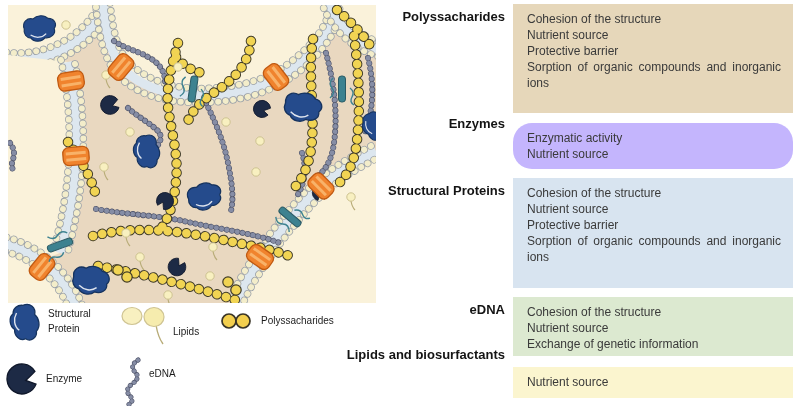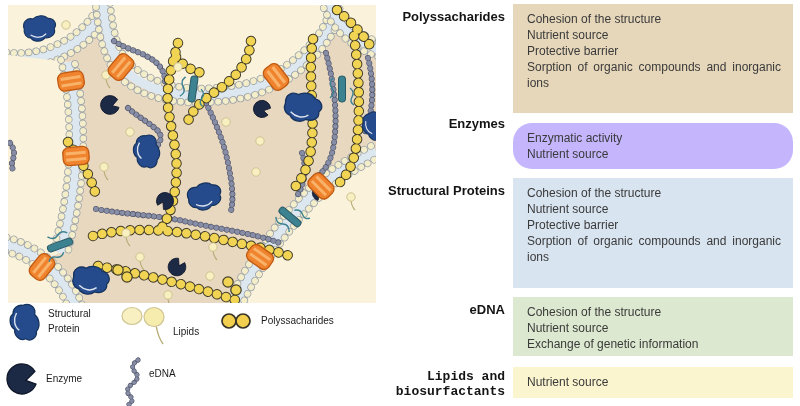--- a/index.html
+++ b/index.html
@@ -255,21 +255,21 @@
     <path d="M16,4 q-9,6 -3,12 q6,6 -3,12 q-8,6 -2,12 q5,5 -2,9" fill="none" stroke="#4d5268" stroke-width="5" stroke-linecap="round" stroke-dasharray="0.1 4.4"></path>
     <path d="M16,4 q-9,6 -3,12 q6,6 -3,12 q-8,6 -2,12 q5,5 -2,9" fill="none" stroke="#868da5" stroke-width="3.8" stroke-linecap="round" stroke-dasharray="0.1 4.4"></path>
   </svg>
   <div class="legend-label" style="margin-left:1px;margin-top:10px;">eDNA</div>
 </div>
 
 <div class="row-label" style="top:9px;">Polyssacharides</div>
 <div class="row-label" style="top:116px;">Enzymes</div>
 <div class="row-label" style="top:183px;text-align:right;">Structural Proteins</div>
 <div class="row-label" style="top:302px;">eDNA</div>
-<div class="row-label" style="top:369px;font-family:Liberation Mono, monospace;">Lipids and biosurfactants</div>
+<div class="row-label" style="top:347px;">Lipids and biosurfactants</div>
 
 <div class="func-box box-polysaccharides" style="top:4px;height:109px;">
   <div>Cohesion of the structure</div>
   <div>Nutrient source</div>
   <div>Protective barrier</div>
   <div>Sorption of organic compounds and inorganic ions</div>
 </div>
 
 <div class="func-box box-enzymes" style="top:123px;height:46px;">
   <div>Enzymatic activity</div>

